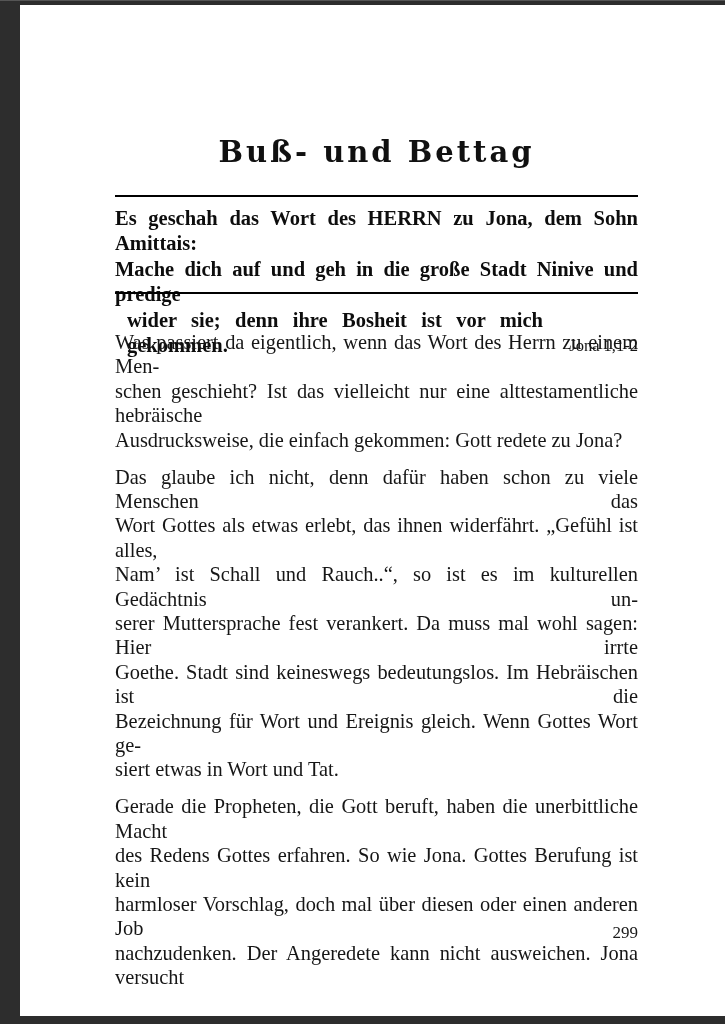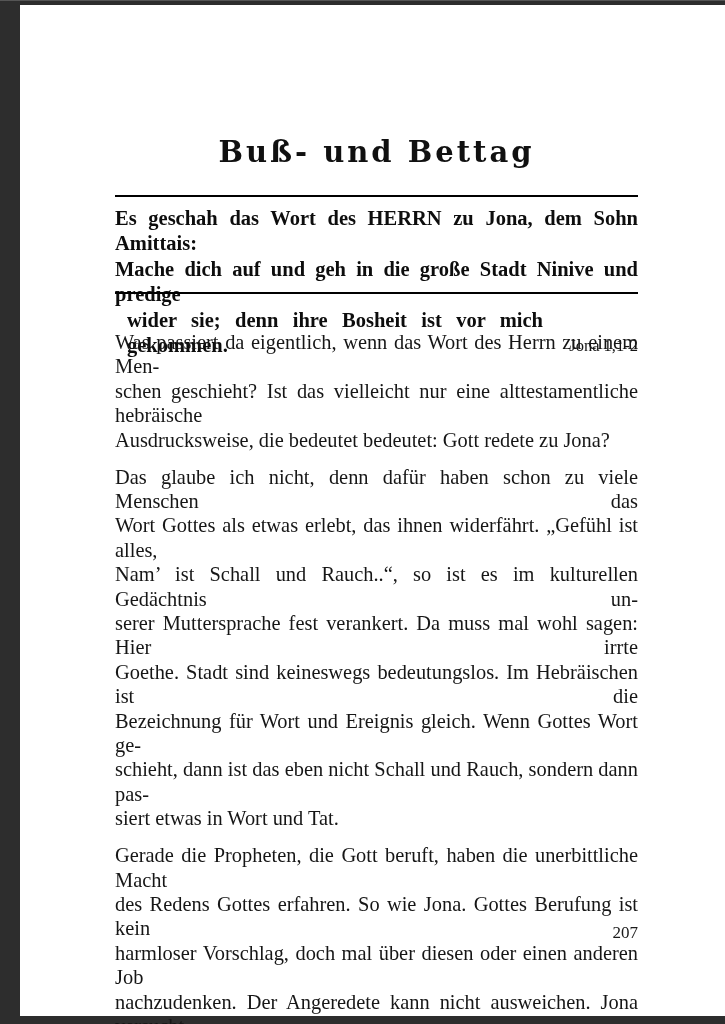--- a/index.html
+++ b/index.html
@@ -129,37 +129,36 @@
           </div>
         <span class="ref">Jona 1,1-2</span>
       </div>
 
       <div class="rule rule-bottom"></div>
 
       <div class="body-text">
         <div class="para">
             <div class="line">Was passiert da eigentlich, wenn das Wort des Herrn zu einem Men-</div>
             <div class="line">schen geschieht? Ist das vielleicht nur eine alttestamentliche hebräische</div>
-            <div class="line last">Ausdrucksweise, die bedeutet bedeutet: Gott redete zu Jona?</div>
+            <div class="line last">Ausdrucksweise, die einfach gekommen: Gott redete zu Jona?</div>
           </div>
         <div class="para">
             <div class="line">Das glaube ich nicht, denn dafür haben schon zu viele Menschen das</div>
             <div class="line">Wort Gottes als etwas erlebt, das ihnen widerfährt. „Gefühl ist alles,</div>
             <div class="line">Nam’ ist Schall und Rauch..“, so ist es im kulturellen Gedächtnis un-</div>
             <div class="line">serer Muttersprache fest verankert. Da muss mal wohl sagen: Hier irrte</div>
             <div class="line">Goethe. Stadt sind keineswegs bedeutungslos. Im Hebräischen ist die</div>
             <div class="line">Bezeichnung für Wort und Ereignis gleich. Wenn Gottes Wort ge-</div>
-            <div class="line">schieht, dann ist das eben nicht Schall und Rauch, sondern dann pas-</div>
             <div class="line last">siert etwas in Wort und Tat.</div>
           </div>
         <div class="para">
             <div class="line">Gerade die Propheten, die Gott beruft, haben die unerbittliche Macht</div>
             <div class="line">des Redens Gottes erfahren. So wie Jona. Gottes Berufung ist kein</div>
             <div class="line">harmloser Vorschlag, doch mal über diesen oder einen anderen Job</div>
             <div class="line">nachzudenken. Der Angeredete kann nicht ausweichen. Jona versucht</div>
           </div>
       </div>
 
-      <div class="page-number">207</div>
+      <div class="page-number">299</div>
 
     </div>
   </div>
 </div>
 
 </body></html>

